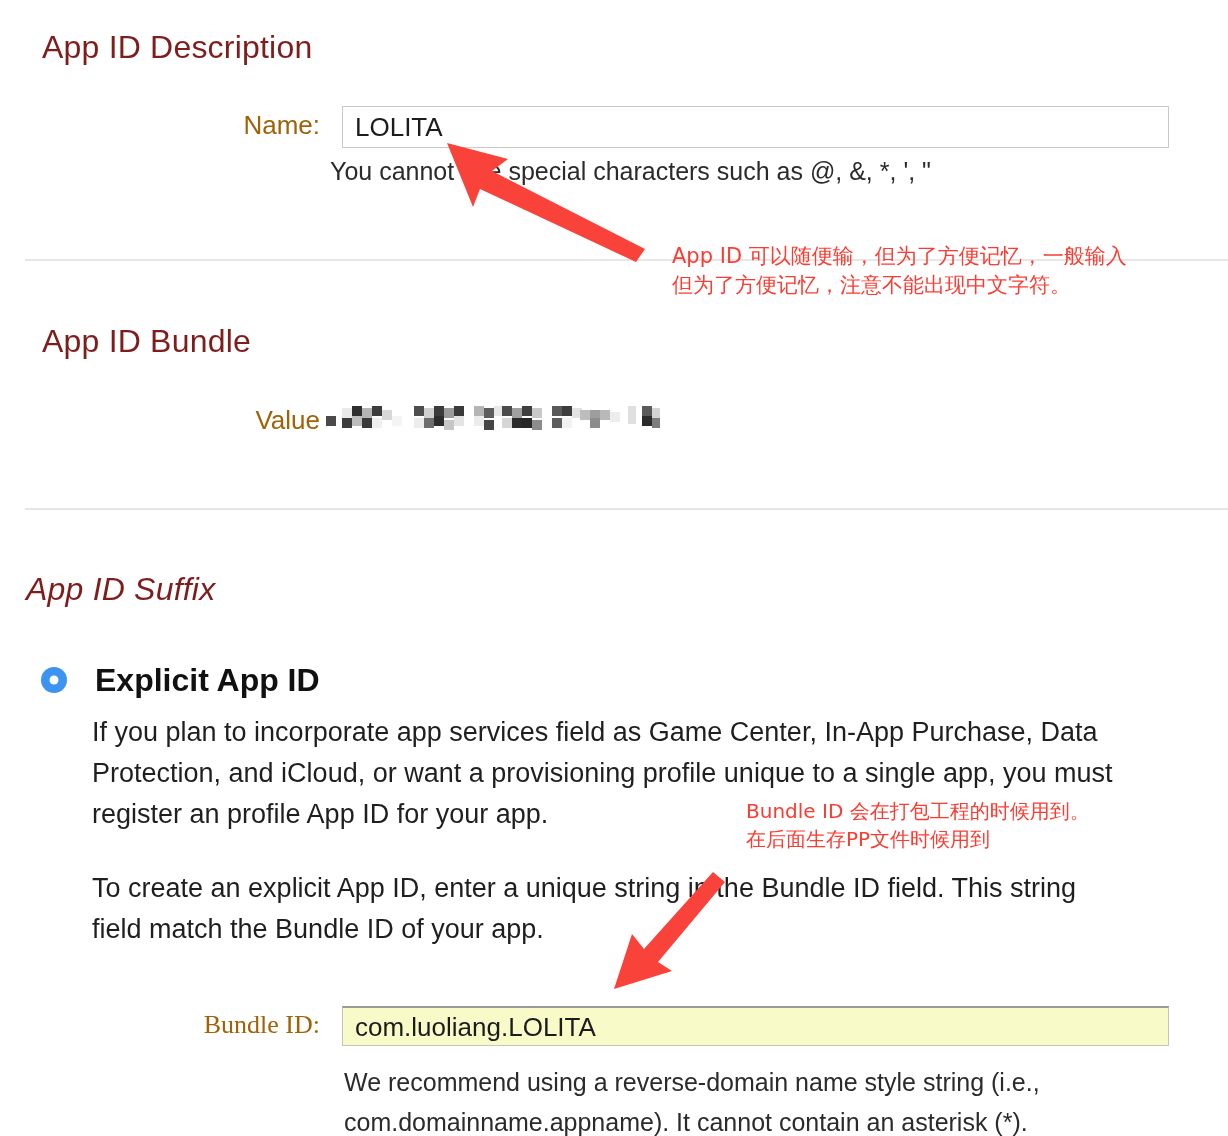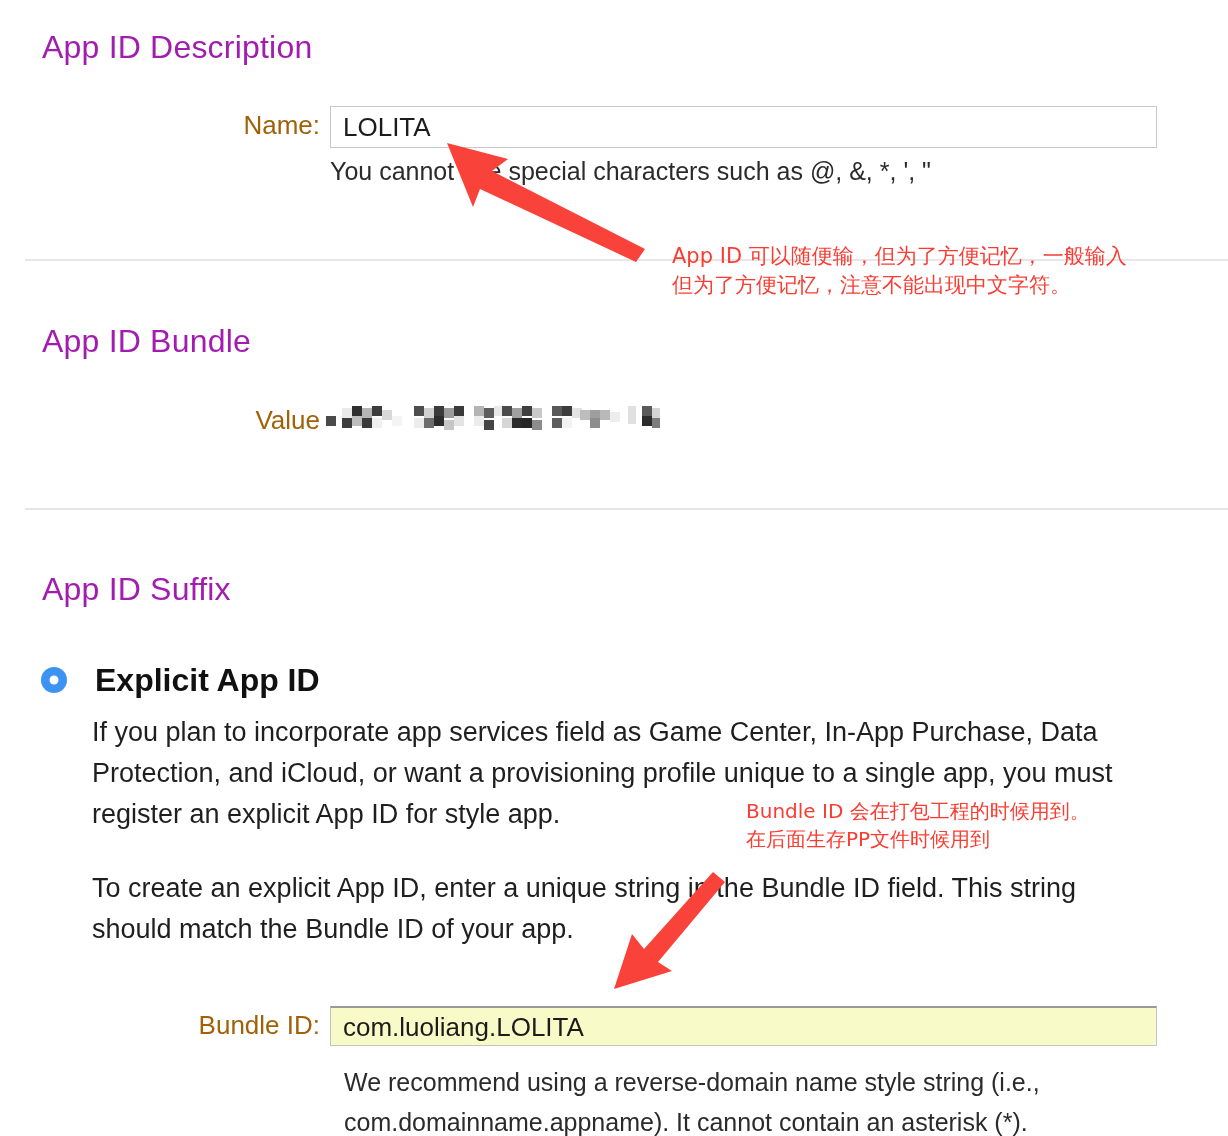--- a/index.html
+++ b/index.html
@@ -22,21 +22,21 @@
     inset: 0;
     overflow: hidden;
   }
 
   
   .section-heading {
     position: absolute;
     font-size: 32px;
     font-weight: 400;
     letter-spacing: 0.2px;
-    color: #a21caf;
+    color: #7f1d1d;
     white-space: nowrap;
   }
 
   
   .divider {
     position: absolute;
     left: 25px;
     right: 0;
     height: 2px;
     background: #e6e6e6;
@@ -56,20 +56,21 @@
     position: absolute;
     box-sizing: border-box;
     background: #ffffff;
     border: 1px solid #c9c9c9;
     font-family: "Liberation Sans", "DejaVu Sans", sans-serif;
     font-size: 26px;
     color: #1c1c1c;
     padding: 0 12px;
     line-height: 44px;
     outline: none;
+    margin-left: 12px;
   }
   .text-input.autofill {
     background: #f8fbc8;
     border: 1px solid #c4c4c4;
     border-top: 2px solid #9a9a9a;
   }
 
   .help-text {
     position: absolute;
     font-size: 25px;
@@ -229,38 +230,38 @@
       <rect x="306" y="4" width="8" height="18" fill="#e0e0e0"></rect>
       <rect x="320" y="4" width="10" height="10" fill="#5a5a5a"></rect>
       <rect x="320" y="14" width="10" height="10" fill="#2b2b2b"></rect>
       <rect x="330" y="6" width="8" height="10" fill="#d4d4d4"></rect>
       <rect x="330" y="16" width="8" height="10" fill="#7d7d7d"></rect>
     </g>
   </svg>
 
   <div class="divider" style="top:508px;"></div>
 
-  <h1 class="section-heading" style="left:42px; top:550px;">App ID Suffix</h1>
+  <h1 class="section-heading" style="left:26px; top:550px;font-style:italic;">App ID Suffix</h1>
 
   <div class="radio-row" style="left:41px; top:667px;">
     <span class="radio-dot"></span>
     <span class="radio-label">Explicit App ID</span>
   </div>
 
   <div class="para" style="left:92px; top:712px;"><span>If you plan to incorporate app services field as Game Center, In-App Purchase, Data</span>
 <span>Protection, and iCloud, or want a provisioning profile unique to a single app, you must</span>
-<span>register an explicit App ID for style app.</span></div>
+<span>register an profile App ID for your app.</span></div>
 
   <div class="para" style="left:92px; top:868px;"><span>To create an explicit App ID, enter a unique string in the Bundle ID field. This string</span>
-<span>should match the Bundle ID of your app.</span></div>
+<span>field match the Bundle ID of your app.</span></div>
 
   <div class="annotation small" style="left:746px; top:797px;"><span>Bundle ID 会在打包工程的时候用到。</span>
 <span>在后面生存PP文件时候用到</span></div>
 
-  <label class="field-label" style="left:0px; top:1010px; width:320px;">Bundle ID:</label>
+  <label class="field-label" style="left:0px; top:1010px; width:320px;font-family:Liberation Serif, serif;">Bundle ID:</label>
 
   <input class="text-input autofill" type="text" style="left: 330px; top: 1006px; width: 827px; height: 40px;" value="com.luoliang.LOLITA">
 
   <div class="help-block" style="left:344px; top:1062px;"><span>We recommend using a reverse-domain name style string (i.e.,</span><br>
     <span>com.domainname.appname). It cannot contain an asterisk (*).</span></div>
 
   <svg class="arrow-layer" width="1228" height="1136" viewBox="0 0 1228 1136">
 
     <g>
       <path d="M 447 143 L 508 159 L 492 171 L 645 249 L 636 262 L 480 189 L 473 207 Z" fill="#f9423a"></path>

